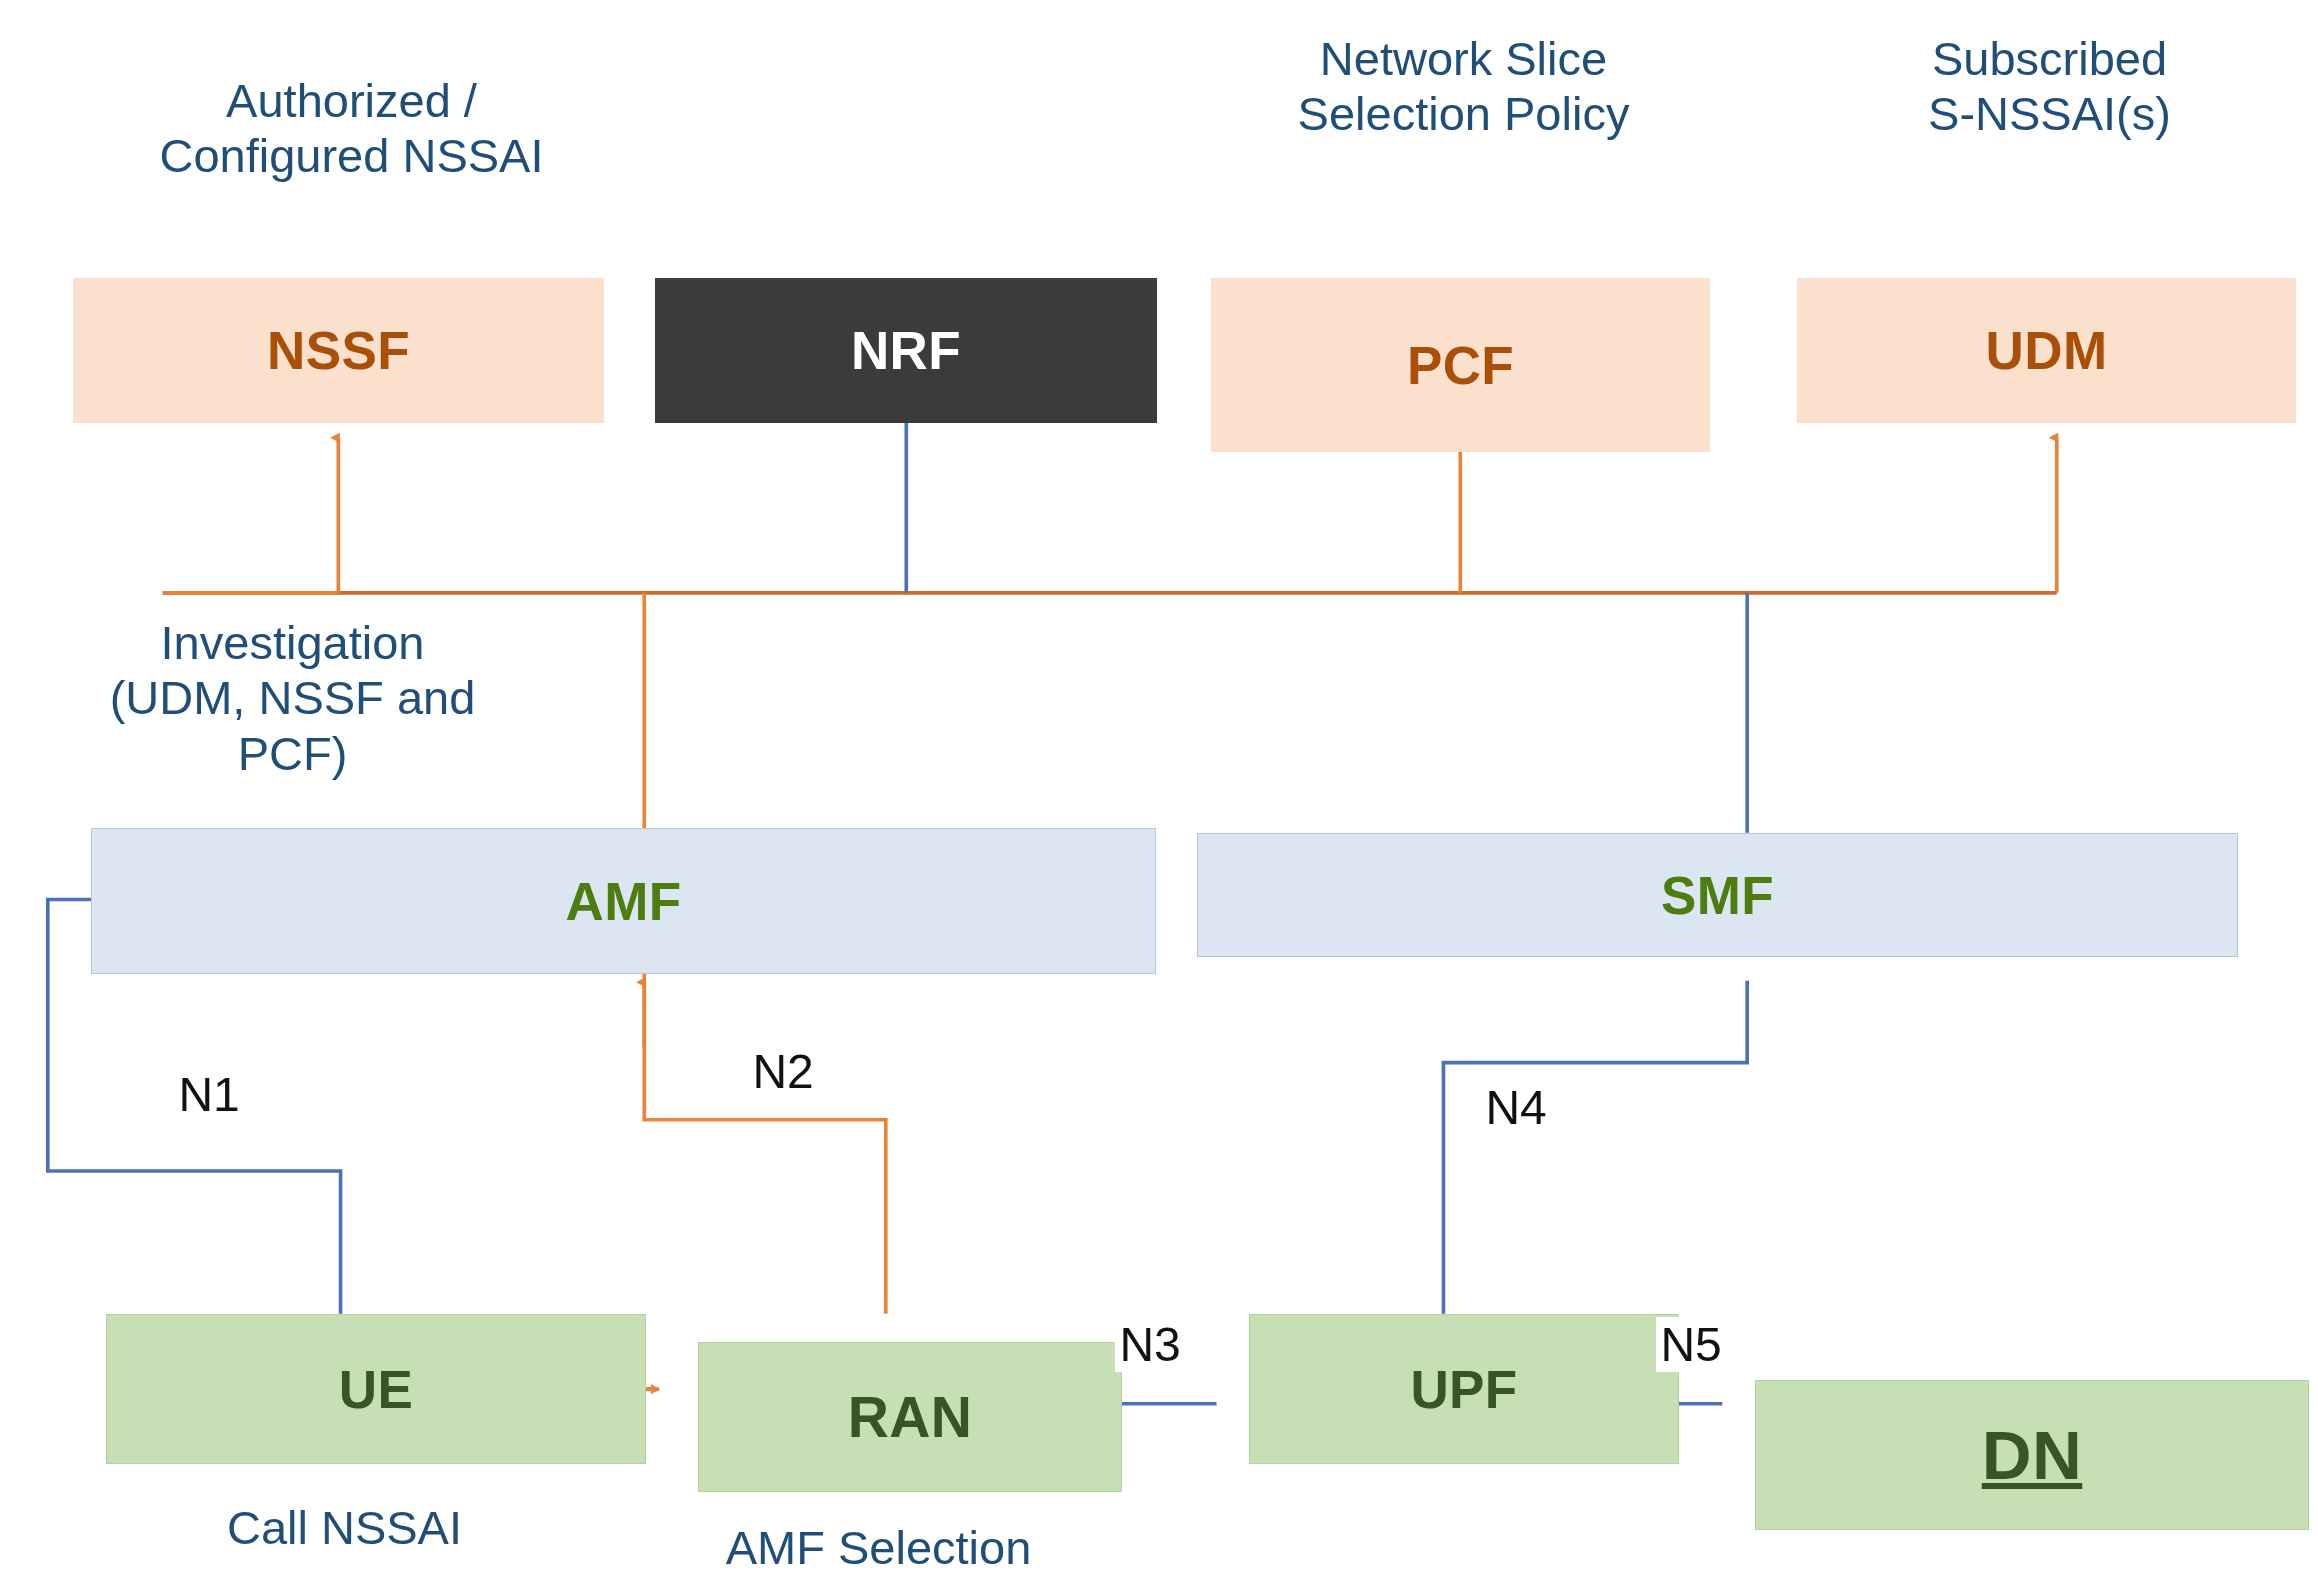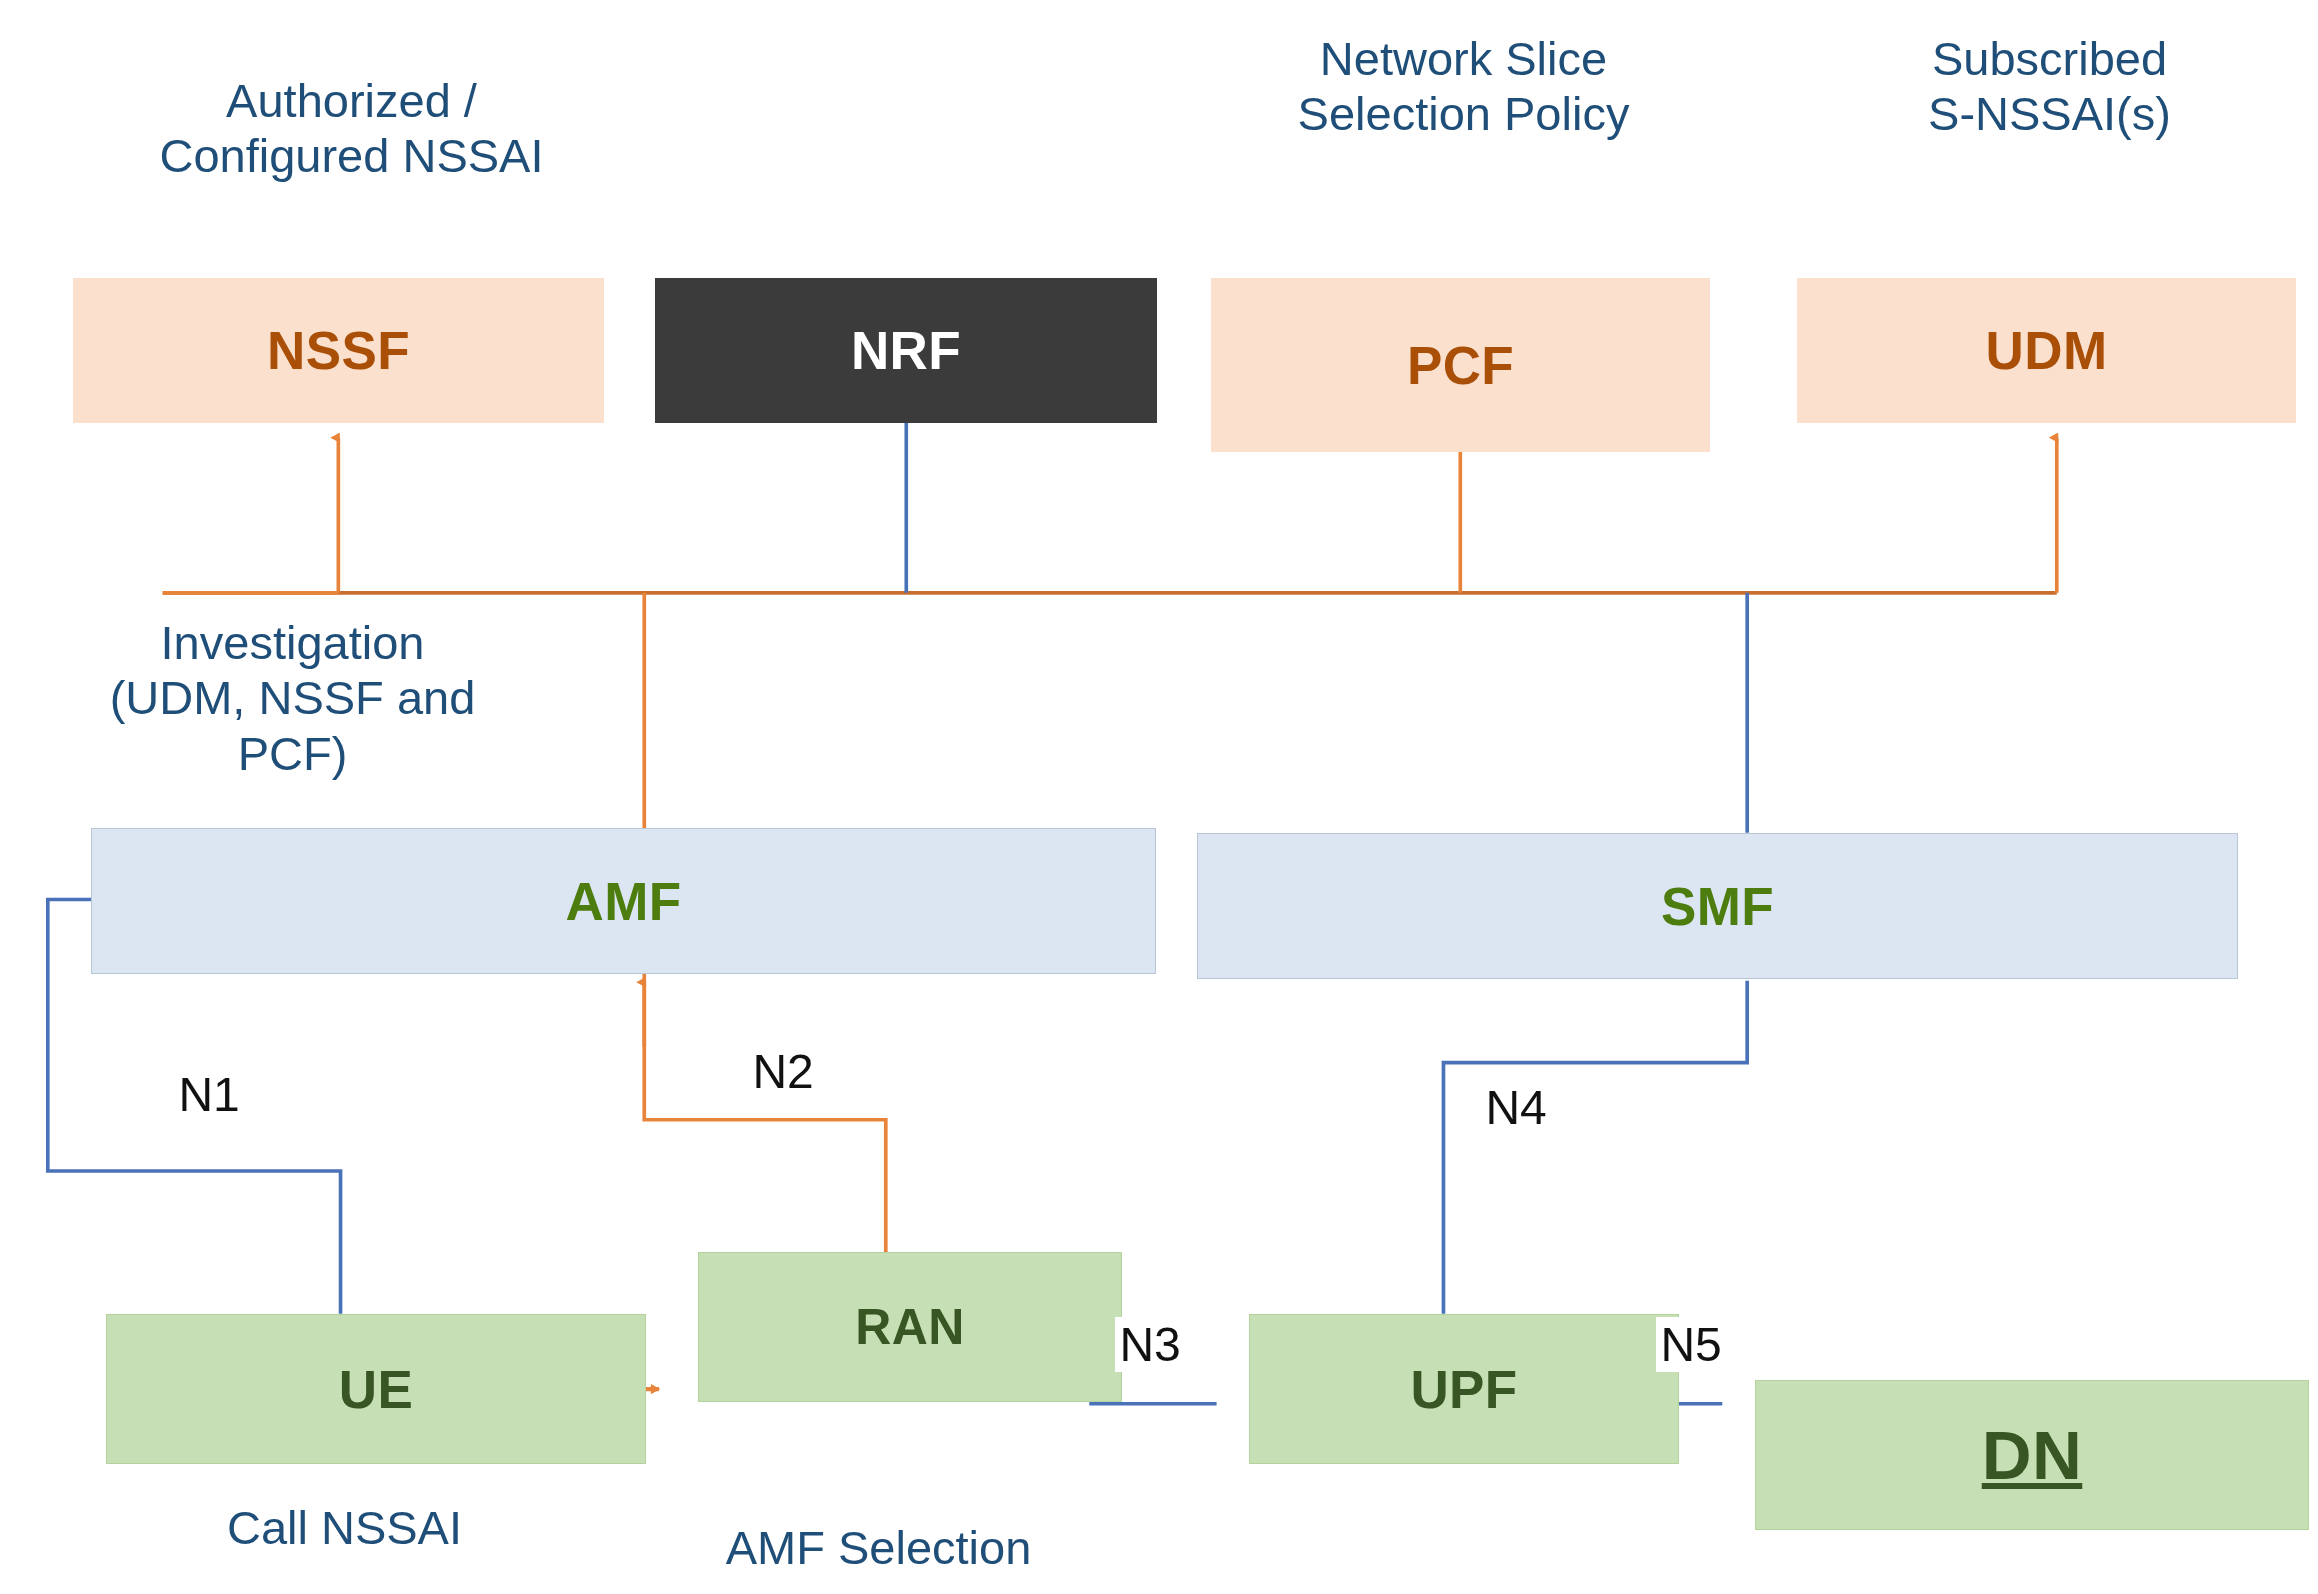--- a/index.html
+++ b/index.html
@@ -119,29 +119,29 @@
   </div>
 
   <div class="node nf-orange" style="left:1797px;top:278px;width:499px;height:145px;font-size:53px;">
     <span>UDM</span>
   </div>
 
   <div class="node nf-blue" style="left:91px;top:828px;width:1065px;height:146px;font-size:53px;">
     <span>AMF</span>
   </div>
 
-  <div class="node nf-blue" style="left:1197px;top:833px;width:1041px;height:146px;font-size:53px;">
+  <div class="node nf-blue" style="left:1197px;top:833px;width:1041px;height:124px;font-size:53px;">
     <span>SMF</span>
   </div>
 
   <div class="node nf-green" style="left:73px;top:1314px;width:540px;height:150px;font-size:53px;">
     <span>UE</span>
   </div>
 
-  <div class="node nf-green" style="left:665px;top:1252px;width:424px;height:150px;font-size:50px;">
+  <div class="node nf-green" style="left:665px;top:1342px;width:424px;height:150px;font-size:57px;">
     <span>RAN</span>
   </div>
 
   <div class="node nf-green" style="left:1216px;top:1314px;width:430px;height:150px;font-size:53px;">
     <span>UPF</span>
   </div>
 
   <div class="node nf-green" style="left:1722px;top:1380px;width:554px;height:150px;font-size:69px;text-decoration:underline;">
     <span>DN</span>
   </div>

